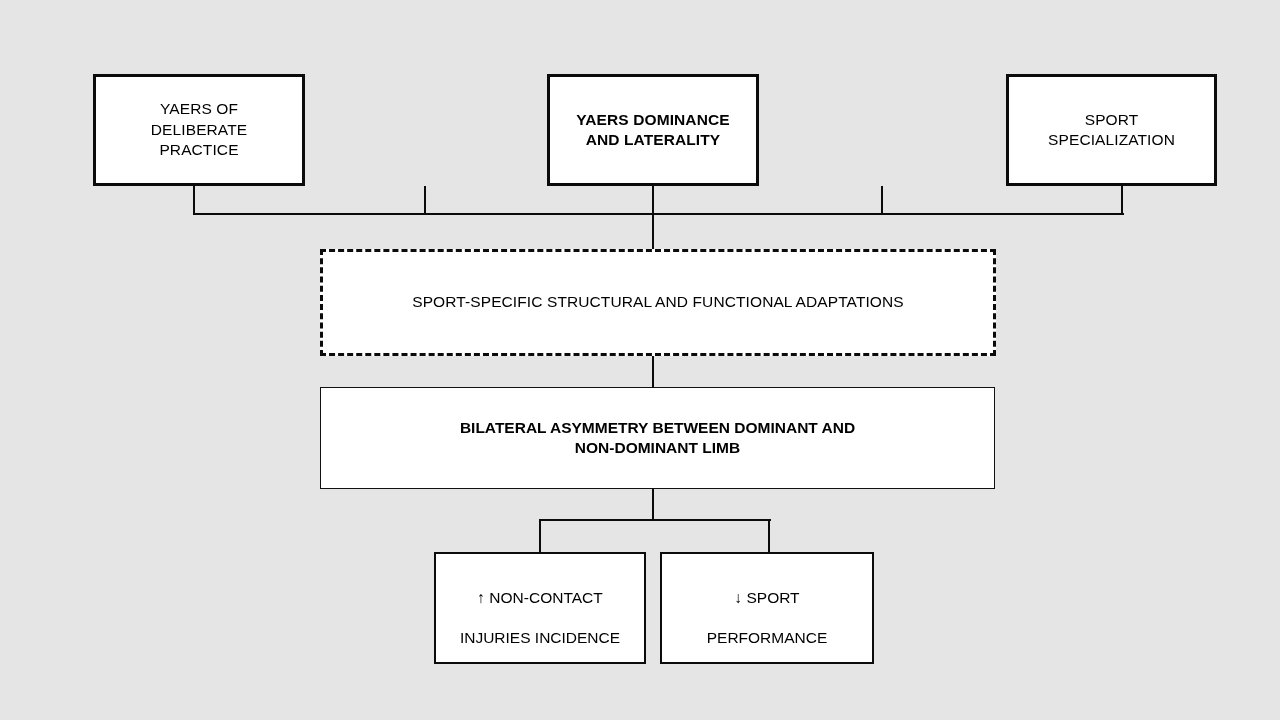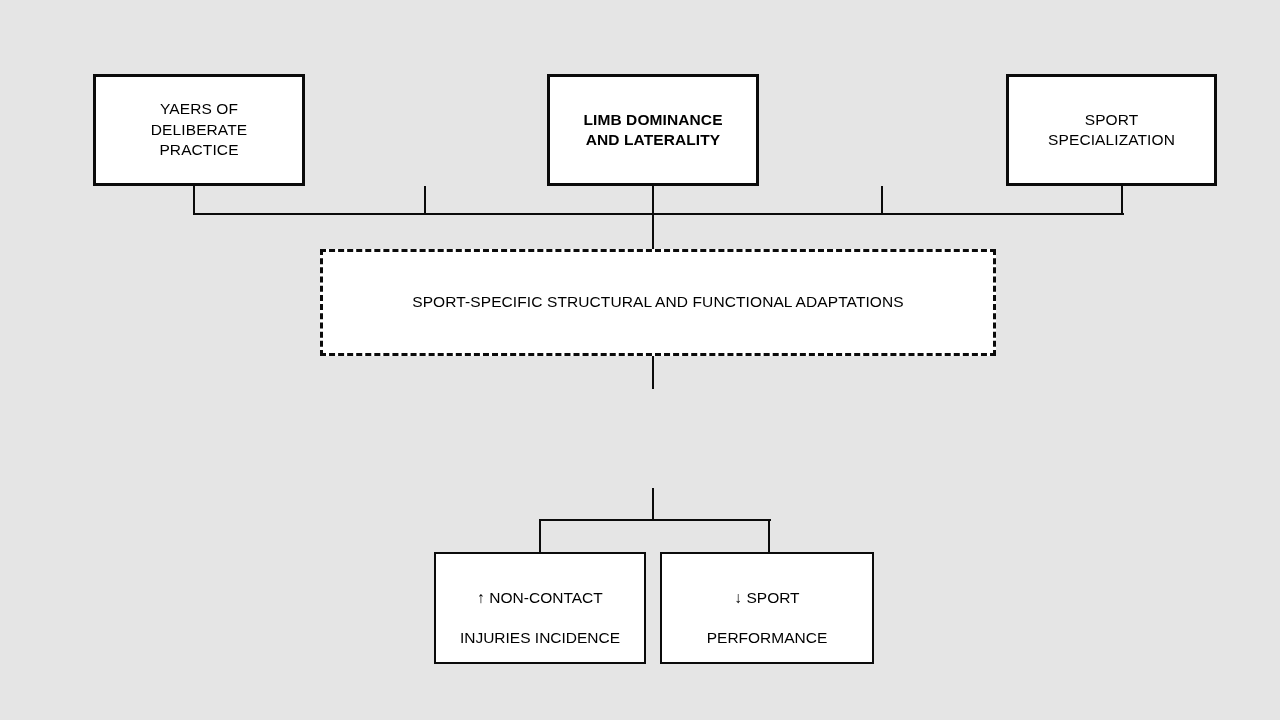--- a/index.html
+++ b/index.html
@@ -82,21 +82,21 @@
 <div id="canvas">
 
   <div class="node node-top" style="left:93px; top:74px; width:212px; height:112px;">
     <span class="txt">YAERS OF
 DELIBERATE
 PRACTICE</span>
   </div>
 
 
   <div class="node node-top bold" style="left:547px; top:74px; width:212px; height:112px;">
-    <span class="txt">LIMB DOMINANCE
+    <span class="txt">YAERS DOMINANCE
 AND LATERALITY</span>
   </div>
 
 
   <div class="node node-top" style="left:1006px; top:74px; width:211px; height:112px;">
     <span class="txt">SPORT
 SPECIALIZATION</span>
   </div>
 
   <div class="conn conn-v" style="left:193px; top:186px; height:29px;"></div>
@@ -108,20 +108,24 @@
   <div class="conn conn-h" style="left:193px; top:213px; width:931px;"></div>
 
   <div class="conn conn-v" style="left:652px; top:213px; height:39px;"></div>
 
   <div class="node node-dashed" style="left:320px; top:249px; width:676px; height:107px;text-align:right;">
     <span class="txt">SPORT-SPECIFIC STRUCTURAL AND FUNCTIONAL ADAPTATIONS</span>
   </div>
 
   <div class="conn conn-v" style="left:652px; top:353px; height:36px;"></div>
 
+  <div class="node node-thin" style="left:320px; top:387px; width:675px; height:102px;">
+    <span class="txt">BILATERAL ASYMMETRY BETWEEN DOMINANT AND
+NON-DOMINANT LIMB</span>
+  </div>
 
   <div class="conn conn-v" style="left:652px; top:488px; height:33px;"></div>
   <div class="conn conn-h" style="left:539px; top:519px; width:232px;"></div>
   <div class="conn conn-v" style="left:539px; top:519px; height:34px;"></div>
   <div class="conn conn-v" style="left:768px; top:519px; height:34px;"></div>
 
   <div class="node node-outcome" style="left:660px; top:552px; width:214px; height:112px;">
     <span class="txt">
       <span class="arrow-glyph">↓</span><span> SPORT</span><br>
       <span>PERFORMANCE</span>

